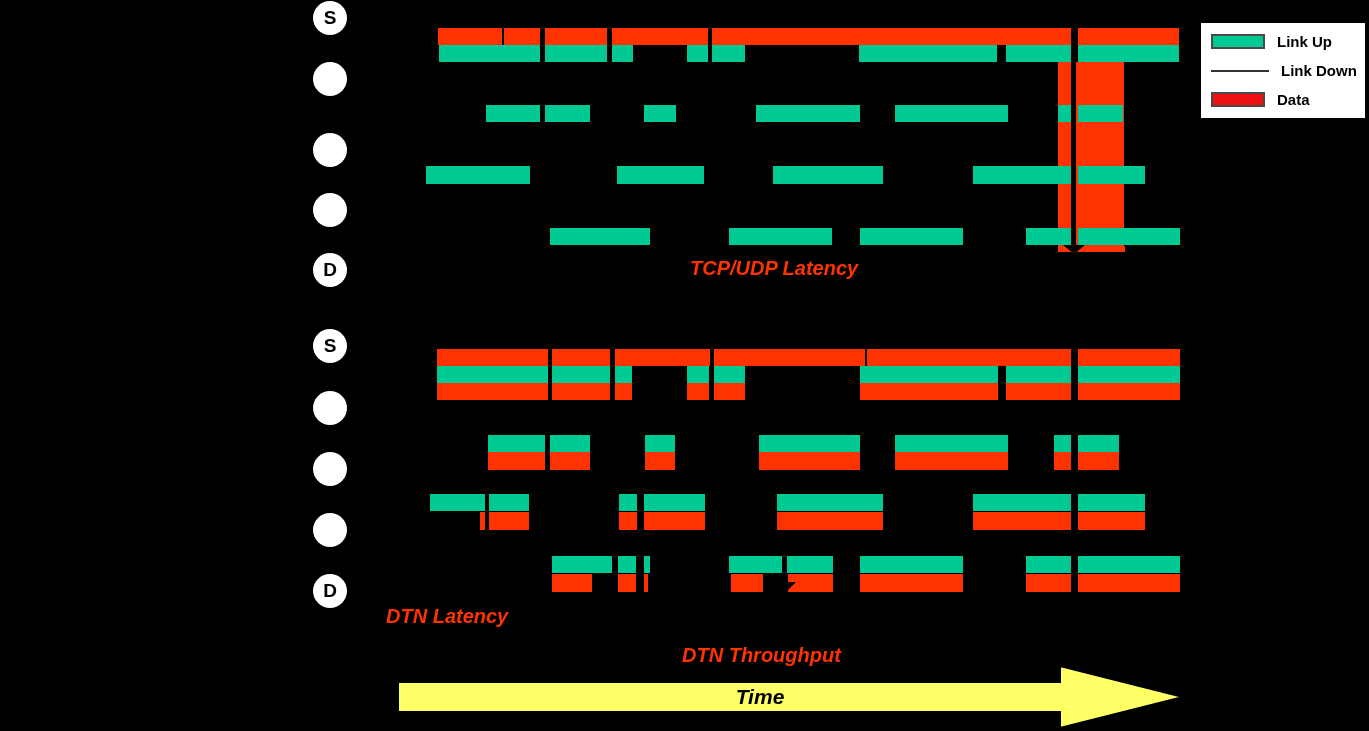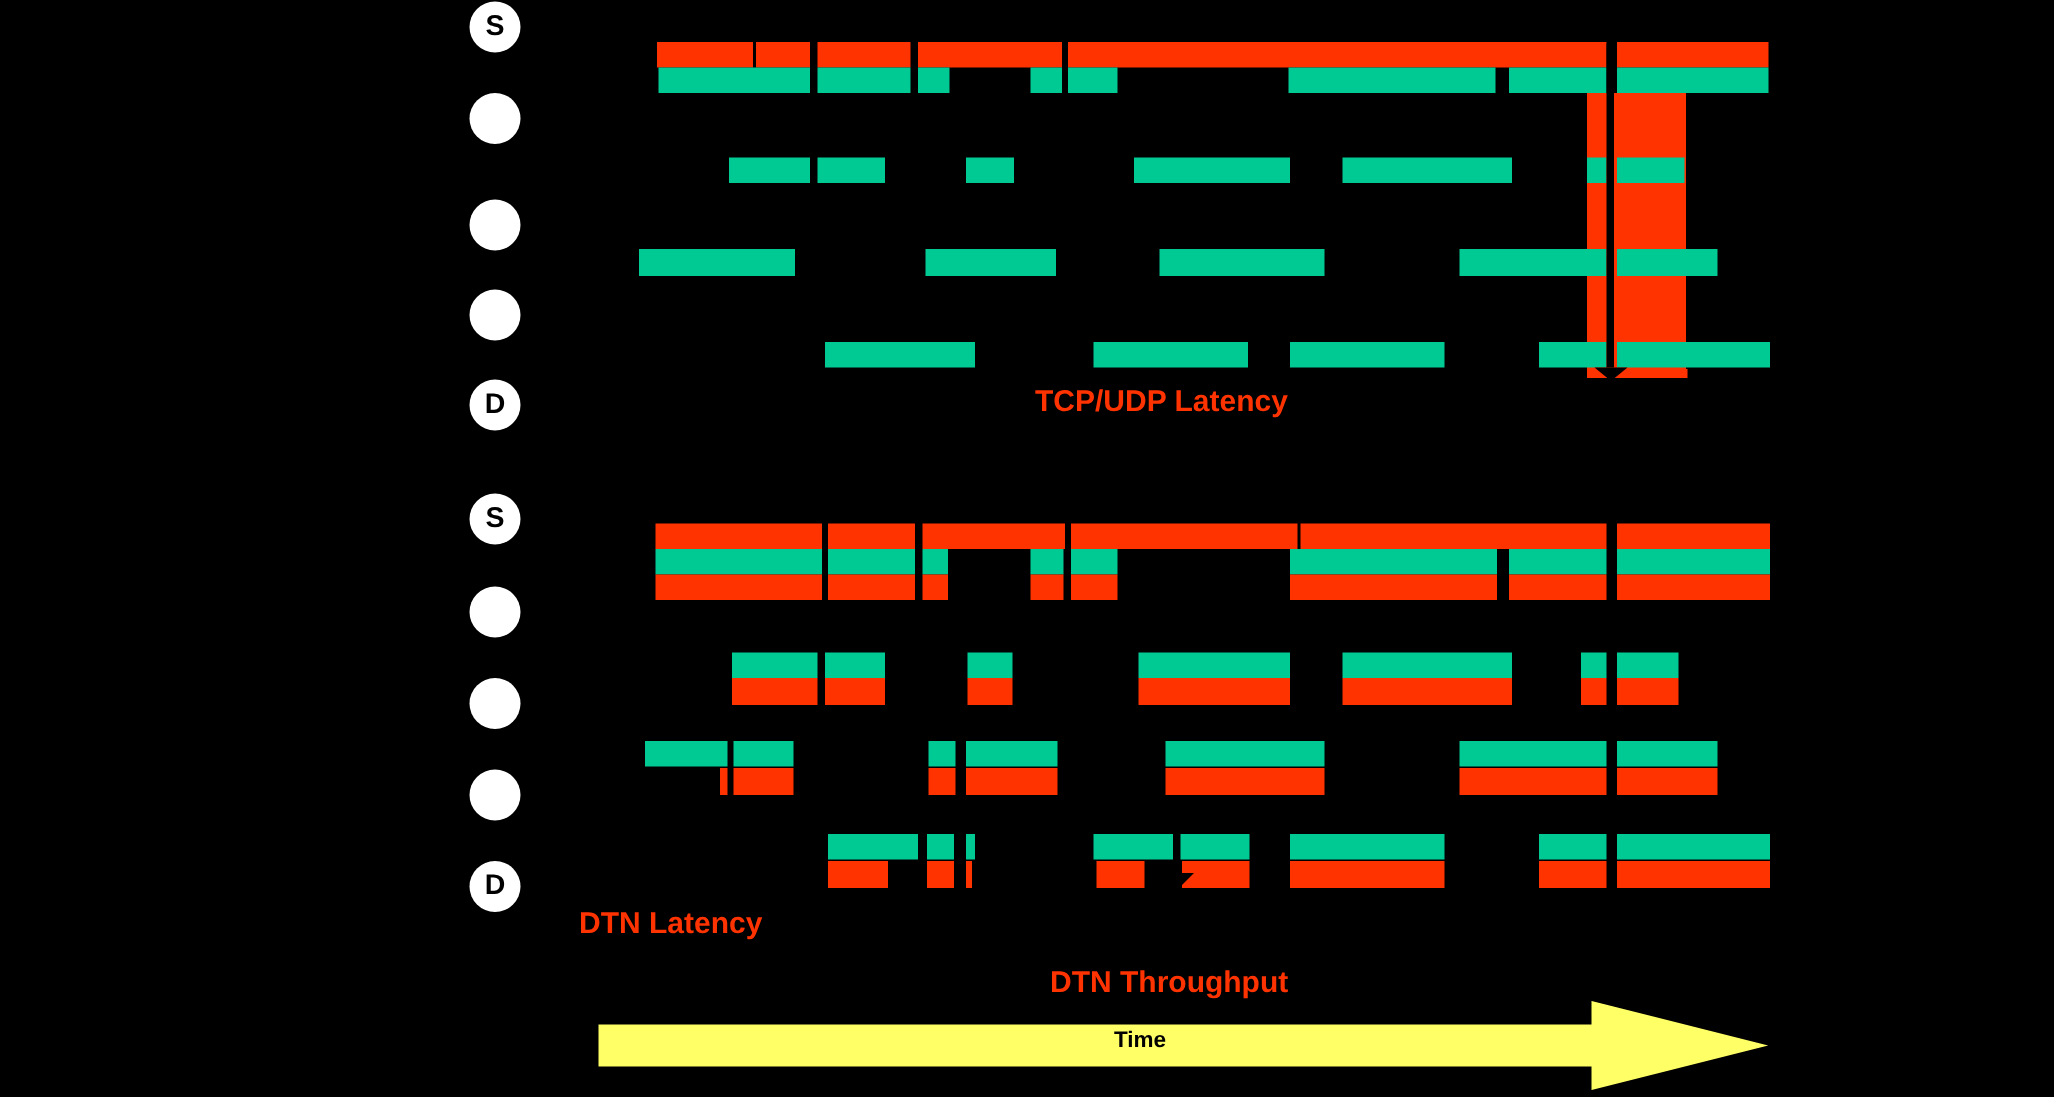--- a/index.html
+++ b/index.html
@@ -6,35 +6,35 @@
   #figure{
     position:relative;width:1369px;height:731px;background:#000;overflow:hidden;
     font-family:"Liberation Sans", sans-serif;
   }
   .seg{position:absolute;}
   .node{
     position:absolute;background:#fff;border-radius:50%;
     display:flex;align-items:center;justify-content:center;
     font-weight:bold;font-size:19px;color:#000;
   }
-  .annotation{position:absolute;font-weight:bold;white-space:nowrap;}
+  .annotation{position:absolute;font-weight:bold;white-space:nowrap;font-style:italic;}
   .legend{
     position:absolute;left:1199px;top:21px;width:168px;height:99px;
     background:#fff;border:2px solid #000;box-sizing:border-box;
     display:flex;flex-direction:column;justify-content:space-around;
     padding:4px 6px 4px 10px;
   }
   .legend-row{display:flex;align-items:center;gap:12px;}
   .legend-label{font-weight:bold;font-size:15px;color:#000;}
   .swatch-box{width:54px;height:15px;border:2px solid #4a4a4a;box-sizing:border-box;flex:0 0 auto;}
   .swatch-line{width:58px;height:2px;background:#333;flex:0 0 auto;}
   .tri-down{position:absolute;width:0;height:0;border-style:solid;}
   #time-arrow{position:absolute;left:393px;top:660px;}
   #time-label{position:absolute;left:700px;top:685px;width:120px;text-align:center;
-    font-size:15px;color:#000;}
+    font-size:21px;color:#000;}
 </style>
 </head>
 <body>
 
 <div id="figure">
 
   <div id="bars-layer">
       <div class="seg" style="left: 1058px; top: 62px; width: 66px; height: 184px; background: rgb(255, 51, 0);"></div>
       <div class="seg" style="left: 438px; top: 28px; width: 64px; height: 17px; background: rgb(255, 51, 0);"></div>
       <div class="seg" style="left: 504px; top: 28px; width: 36px; height: 17px; background: rgb(255, 51, 0);"></div>
@@ -144,21 +144,35 @@
       <div class="node" style="left: 313px; top: 253px; width: 34px; height: 34px; background: rgb(255, 255, 255);">D</div>
       <div class="node" style="left: 313px; top: 329px; width: 34px; height: 34px; background: rgb(255, 255, 255);">S</div>
       <div class="node" style="left: 313px; top: 391px; width: 34px; height: 34px; background: rgb(255, 255, 255);"></div>
       <div class="node" style="left: 313px; top: 452px; width: 34px; height: 34px; background: rgb(255, 255, 255);"></div>
       <div class="node" style="left: 313px; top: 513px; width: 34px; height: 34px; background: rgb(255, 255, 255);"></div>
       <div class="node" style="left: 313px; top: 574px; width: 34px; height: 34px; background: rgb(255, 255, 255);">D</div>
     </div>
 
   <div class="annotation" id="tcp-latency" style="left: 690px; top: 257px; font-size: 20px; color: rgb(255, 51, 0);">TCP/UDP Latency</div>
   <div class="annotation" id="dtn-latency" style="left: 386px; top: 605px; font-size: 20px; color: rgb(255, 51, 0);">DTN Latency</div>
-  <div class="annotation" id="dtn-throughput" style="left: 700px; top: 644px; font-size: 20px; color: rgb(255, 51, 0);">DTN Throughput</div>
+  <div class="annotation" id="dtn-throughput" style="left: 682px; top: 644px; font-size: 20px; color: rgb(255, 51, 0);">DTN Throughput</div>
 
   <svg id="time-arrow" width="800" height="70" viewBox="0 0 800 70">
     <polygon points="5,22 667,22 667,6 790,37 667,68 667,52 5,52" fill="#FFFF66" stroke="#000000" stroke-width="2"></polygon>
   </svg>
   <div id="time-label" class="annotation">Time</div>
 
+  <div class="legend">
+    <div class="legend-row">
+      <span class="swatch-box" id="swatch-up" style="background: rgb(0, 202, 147);"></span>
+      <span class="legend-label">Link Up</span>
+    </div>
+    <div class="legend-row">
+      <span class="swatch-line"></span>
+      <span class="legend-label">Link Down</span>
+    </div>
+    <div class="legend-row">
+      <span class="swatch-box" id="swatch-data" style="background: rgb(238, 17, 17);"></span>
+      <span class="legend-label">Data</span>
+    </div>
+  </div>
 
 </div>
 
 </body></html>

